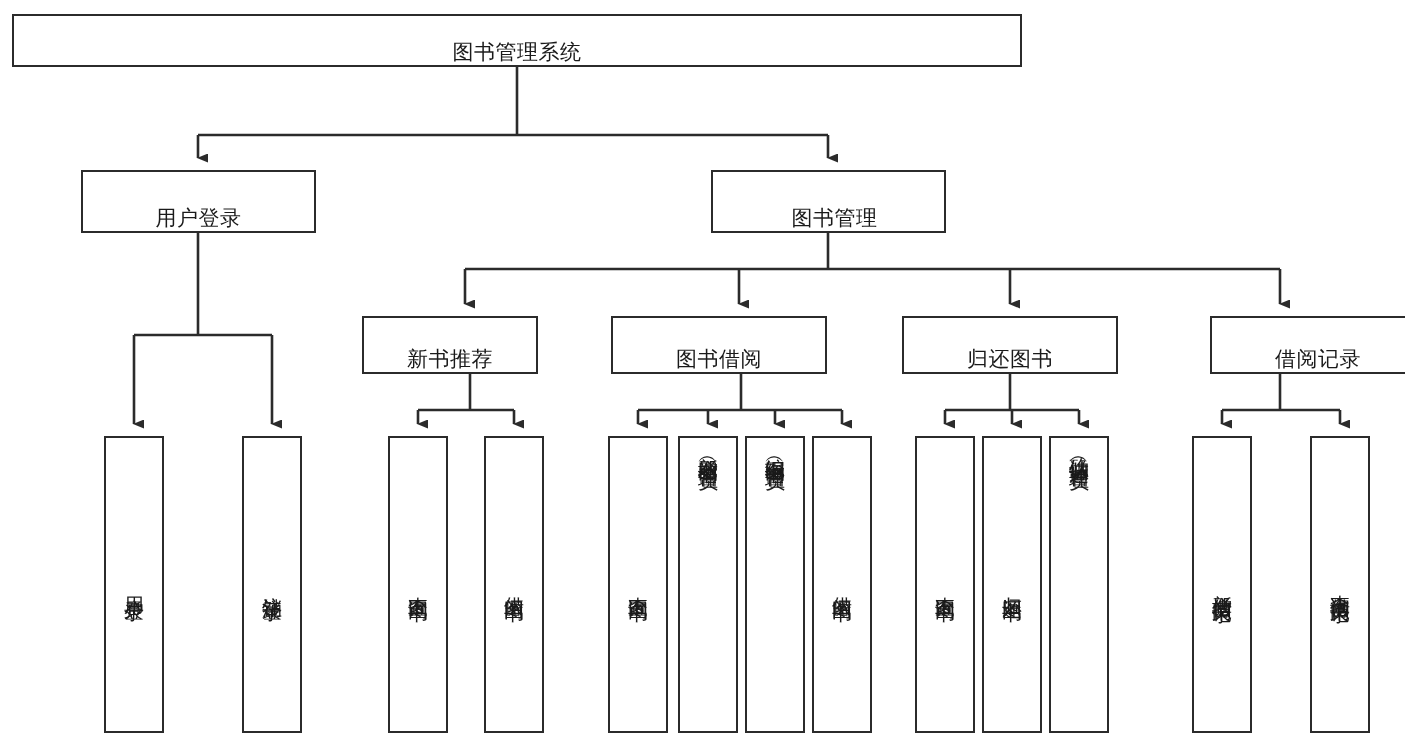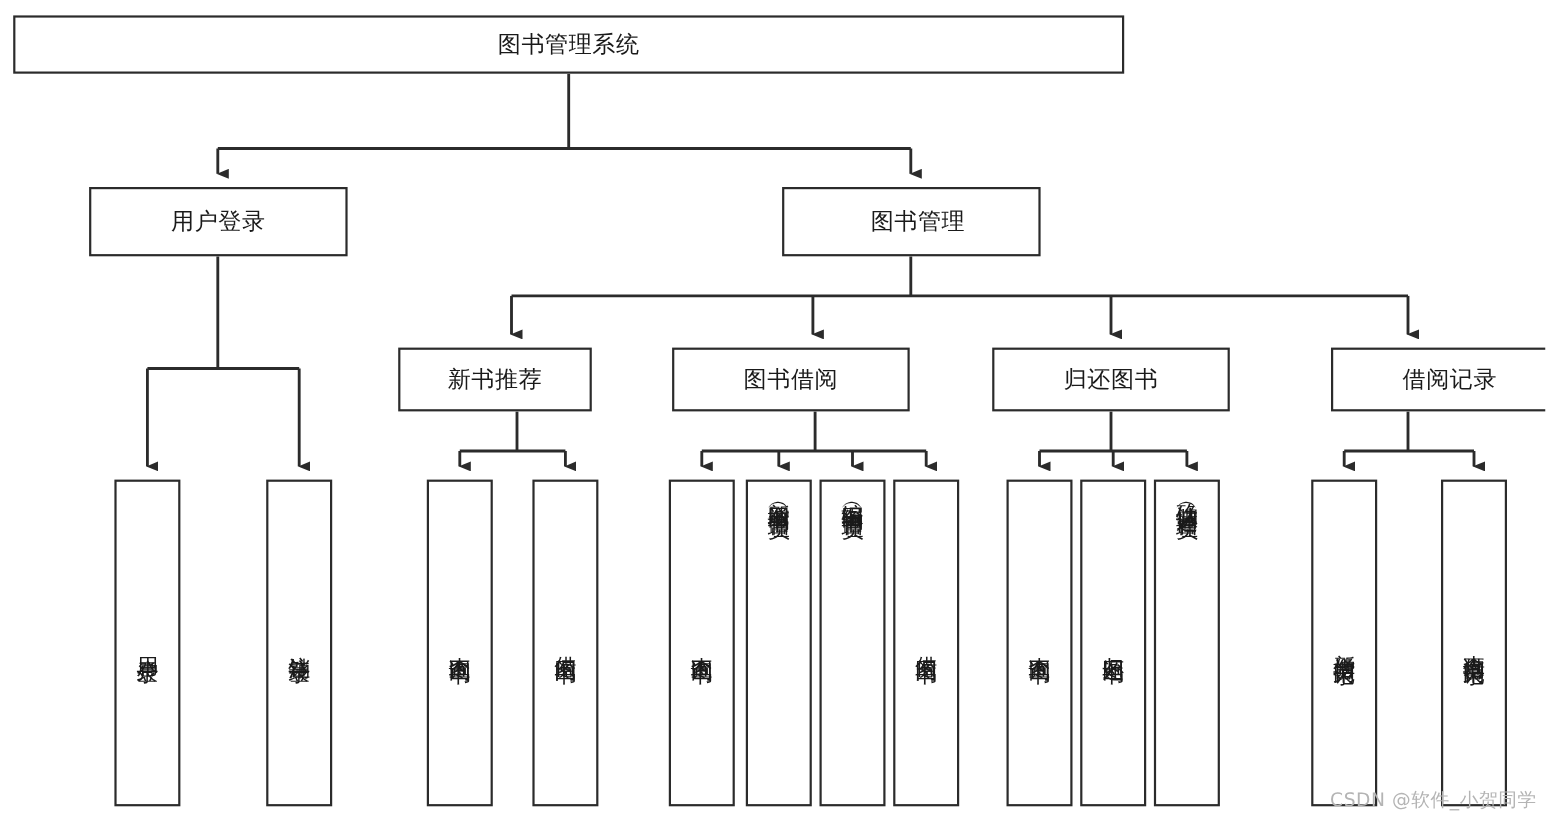--- a/index.html
+++ b/index.html
@@ -24,21 +24,21 @@
     top: 0;
     width: 1405px;
     height: 747px;
   }
   .node {
     position: absolute;
     box-sizing: border-box;
     border: 2px solid #2b2b2b;
     background: #ffffff;
     display: flex;
-    align-items: center;
+    align-items: flex-end;
     justify-content: center;
     z-index: 2;
   }
   .node-label {
     font-size: 21px;
     line-height: 1.18;
     color: #1a1a1a;
     letter-spacing: 0.5px;
     white-space: nowrap;
   }
@@ -175,15 +175,14 @@
         <span class="node-label">确认归还（管理员）</span>
       </div>
       <div class="node vertical centered" style="left: 1192px; top: 436px; width: 60px; height: 297px;">
         <span class="node-label">新增借阅记录</span>
       </div>
       <div class="node vertical centered" style="left: 1310px; top: 436px; width: 60px; height: 297px;">
         <span class="node-label">查询借阅记录</span>
       </div>
     </div>
 
-  <div id="watermark">CSDN @软件_小贺同学</div>
 
 </div>
 
 </body></html>

